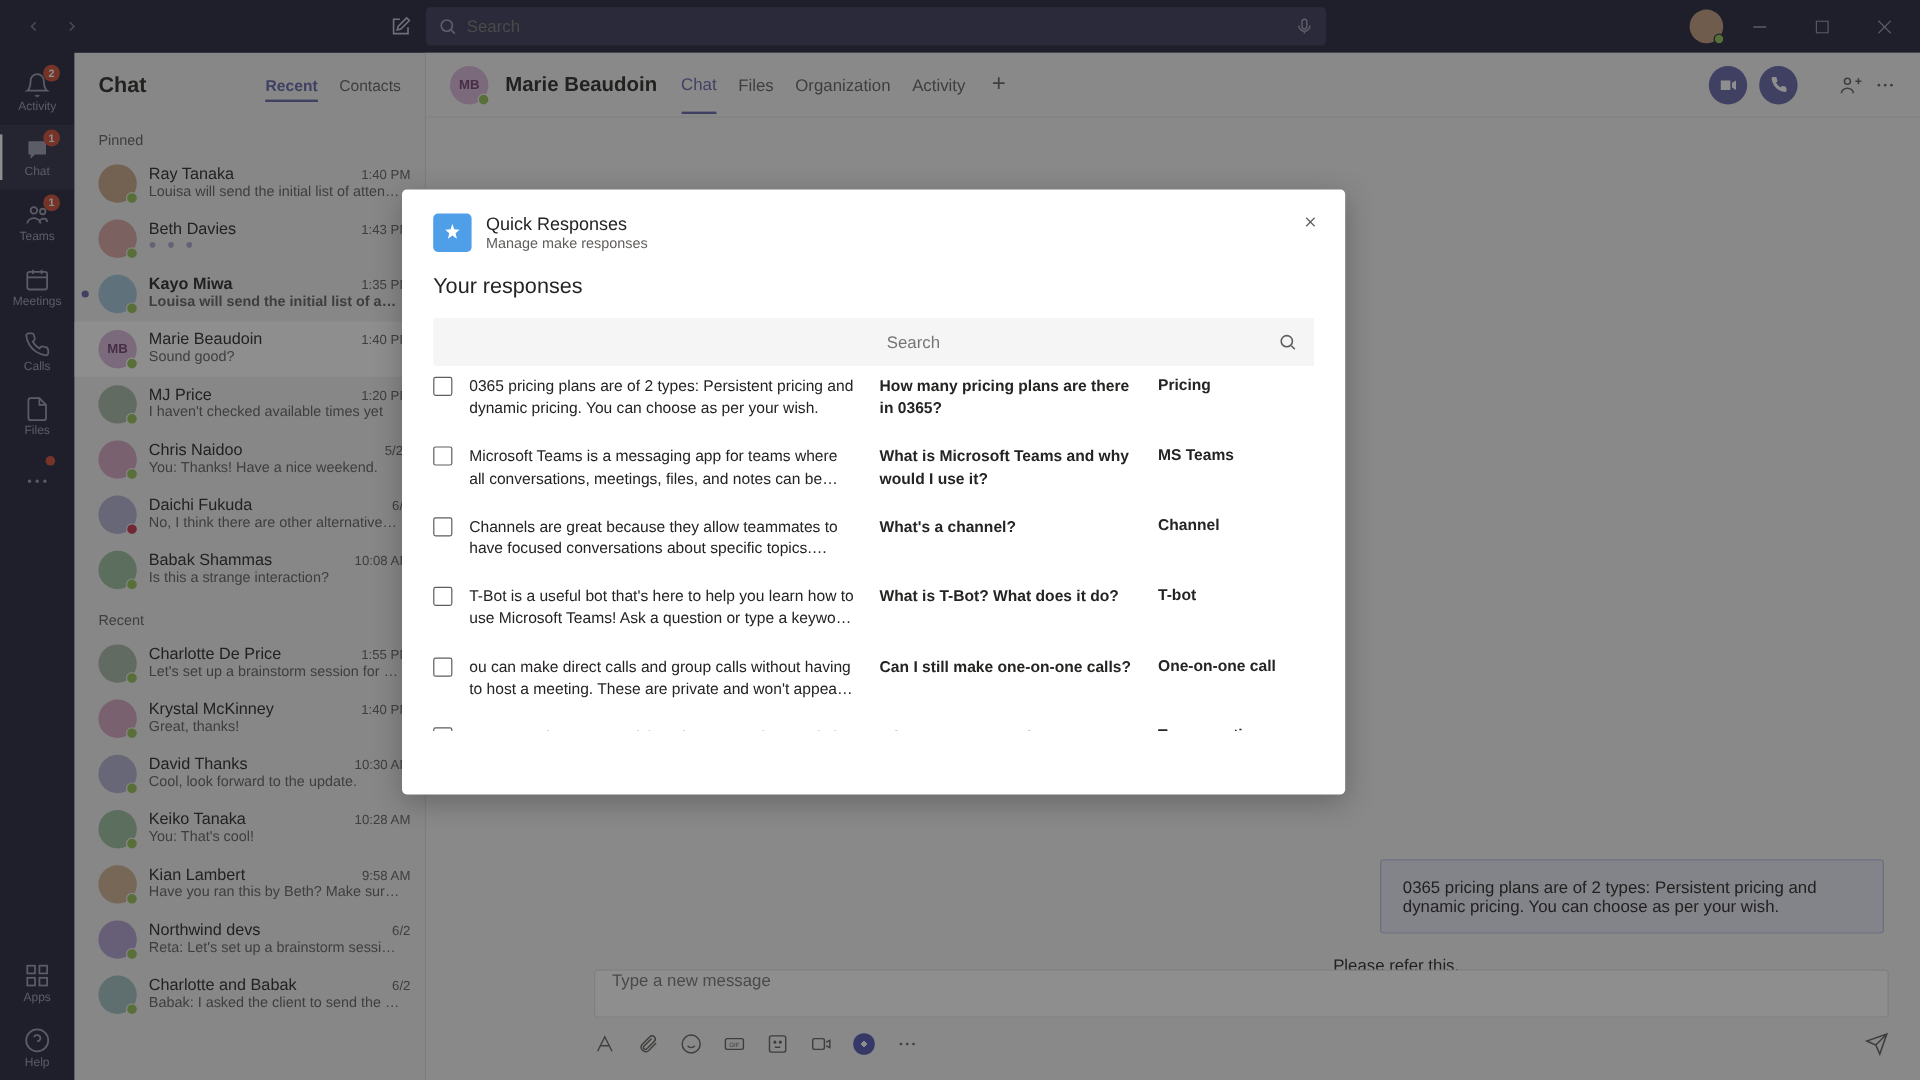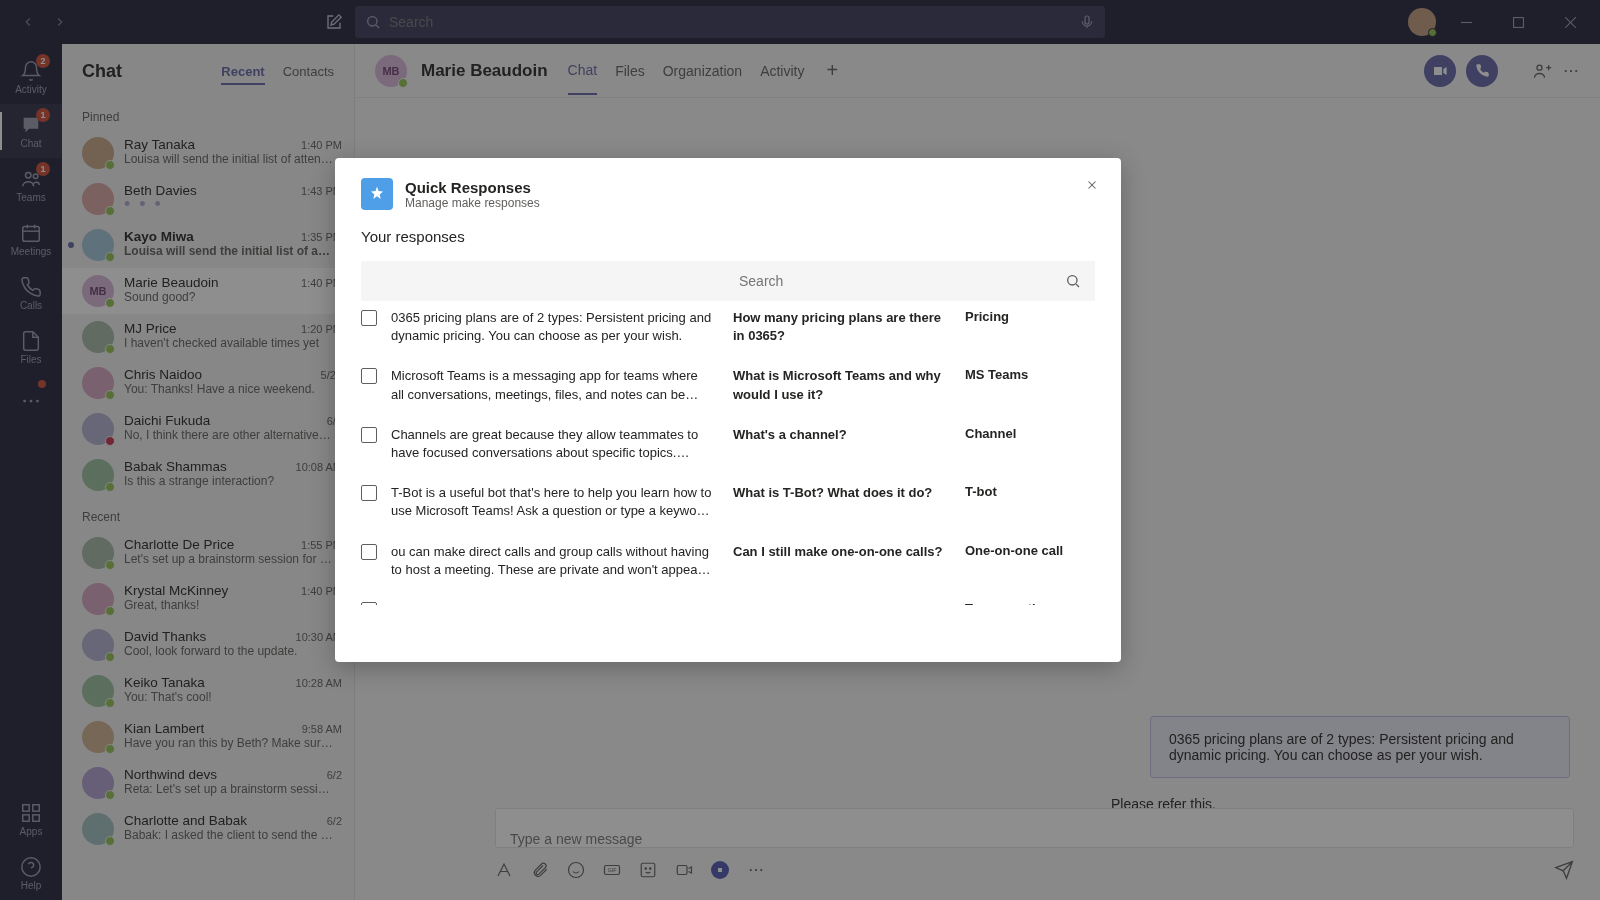--- a/index.html
+++ b/index.html
@@ -60,36 +60,36 @@
 .conv-tabs { display: flex; gap: 18px; margin-left: 6px; font-size: 14px; color: #605e5c; align-items: center; }
 .conv-tab { padding: 15px 0; cursor: pointer; }
 .conv-tab.active { color: #6264a7; border-bottom: 2px solid #6264a7; font-weight: 400; margin-bottom: -1px; }
 .conv-add { color: #605e5c; font-size: 20px; margin-left: 4px; }
 .conv-right { position: absolute; right: 20px; display: flex; gap: 10px; align-items: center; }
 .circle-btn { width: 32px; height: 32px; border-radius: 50%; background: #6264a7; display: flex; align-items: center; justify-content: center; color: #fff; cursor: pointer; }
 .hdr-icon { color: #605e5c; cursor: pointer; }
 .conv-body { position: absolute; top: 54px; bottom: 64px; left: 0; right: 0; padding: 20px 26px; }
 .bubble { position: absolute; right: 30px; bottom: 58px; width: 420px; background: #e9eaf6; border: 1px solid #bdbde6; padding: 14px 18px; font-size: 14px; color: #252423; border-radius: 3px; }
 .refer-text { position: absolute; right: 384px; bottom: 24px; font-size: 14px; color: #252423; }
-.composer { position: absolute; left: 140px; right: 26px; bottom: 52px; height: 40px; background: #fff; border: 1px solid #e1e1e1; border-radius: 3px; display: flex; align-items: flex-end; padding: 0 14px; }
+.composer { position: absolute; left: 140px; right: 26px; bottom: 52px; height: 40px; background: #fff; border: 1px solid #e1e1e1; border-radius: 3px; display: flex; align-items: flex-start; padding: 0 14px; }
 .composer input { flex: 1; border: none; outline: none; font-size: 14px; color: #605e5c; }
 .compose-toolbar { position: absolute; left: 140px; right: 26px; bottom: 16px; height: 28px; display: flex; align-items: center; gap: 18px; color: #605e5c; }
 .compose-toolbar .spacer { flex: 1; }
 .qr-icon { width: 18px; height: 18px; border-radius: 50%; background: #4f52b2; display: inline-block; position: relative; }
 .qr-icon::before { content:''; position:absolute; inset:4px; background: radial-gradient(circle, #fff 30%, transparent 32%); }
 
 
 .overlay { position: absolute; inset: 0; background: rgba(30,30,30,0.5); }
 .modal { position: absolute; left: 335px; top: 158px; width: 786px; height: 504px; background: #fff; border-radius: 4px; box-shadow: 0 6px 24px rgba(0,0,0,0.25); display: flex; flex-direction: column; }
 .modal-header { display: flex; align-items: center; gap: 12px; padding: 20px 26px 8px; }
 .modal-icon { width: 32px; height: 32px; border-radius: 4px; background: #4f9ee8; display: flex; align-items: center; justify-content: center; color: #fff; }
-.modal-titles h2 { font-size: 15px; font-weight: 700; color: #252423; }
+.modal-titles h2 { font-size: 15px; font-weight: 400; color: #252423; }
 .modal-titles p { font-size: 12px; color: #605e5c; }
 .modal-close { position: absolute; top: 16px; right: 18px; color: #605e5c; cursor: pointer; padding: 4px; }
-.modal-sub { padding: 10px 26px 4px; font-size: 15px; color: #252423; }
+.modal-sub { padding: 10px 26px 4px; font-size: 18px; color: #252423; }
 .modal-toolbar { margin: 12px 26px 0; height: 40px; background: #f5f5f5; border-radius: 3px; display: flex; align-items: center; }
 .tb-left { display: flex; align-items: center; }
 .tb-btn { display: flex; align-items: center; gap: 8px; padding: 0 14px; height: 40px; font-size: 13.5px; color: #252423; cursor: pointer; }
 .tb-btn.disabled { color: #a19f9d; }
 .tb-search { margin-left: auto; width: 370px; height: 40px; background: #f5f5f5; border-left: none; display: flex; align-items: center; padding: 0 14px; }
 .tb-search input { flex: 1; border: none; background: transparent; outline: none; font-size: 14px; color: #605e5c; }
 .table-head { display: flex; padding: 18px 26px 10px; font-size: 13px; color: #605e5c; }
 .th-check { width: 30px; }
 .th-resp { width: 342px; }
 .th-q { width: 232px; }

